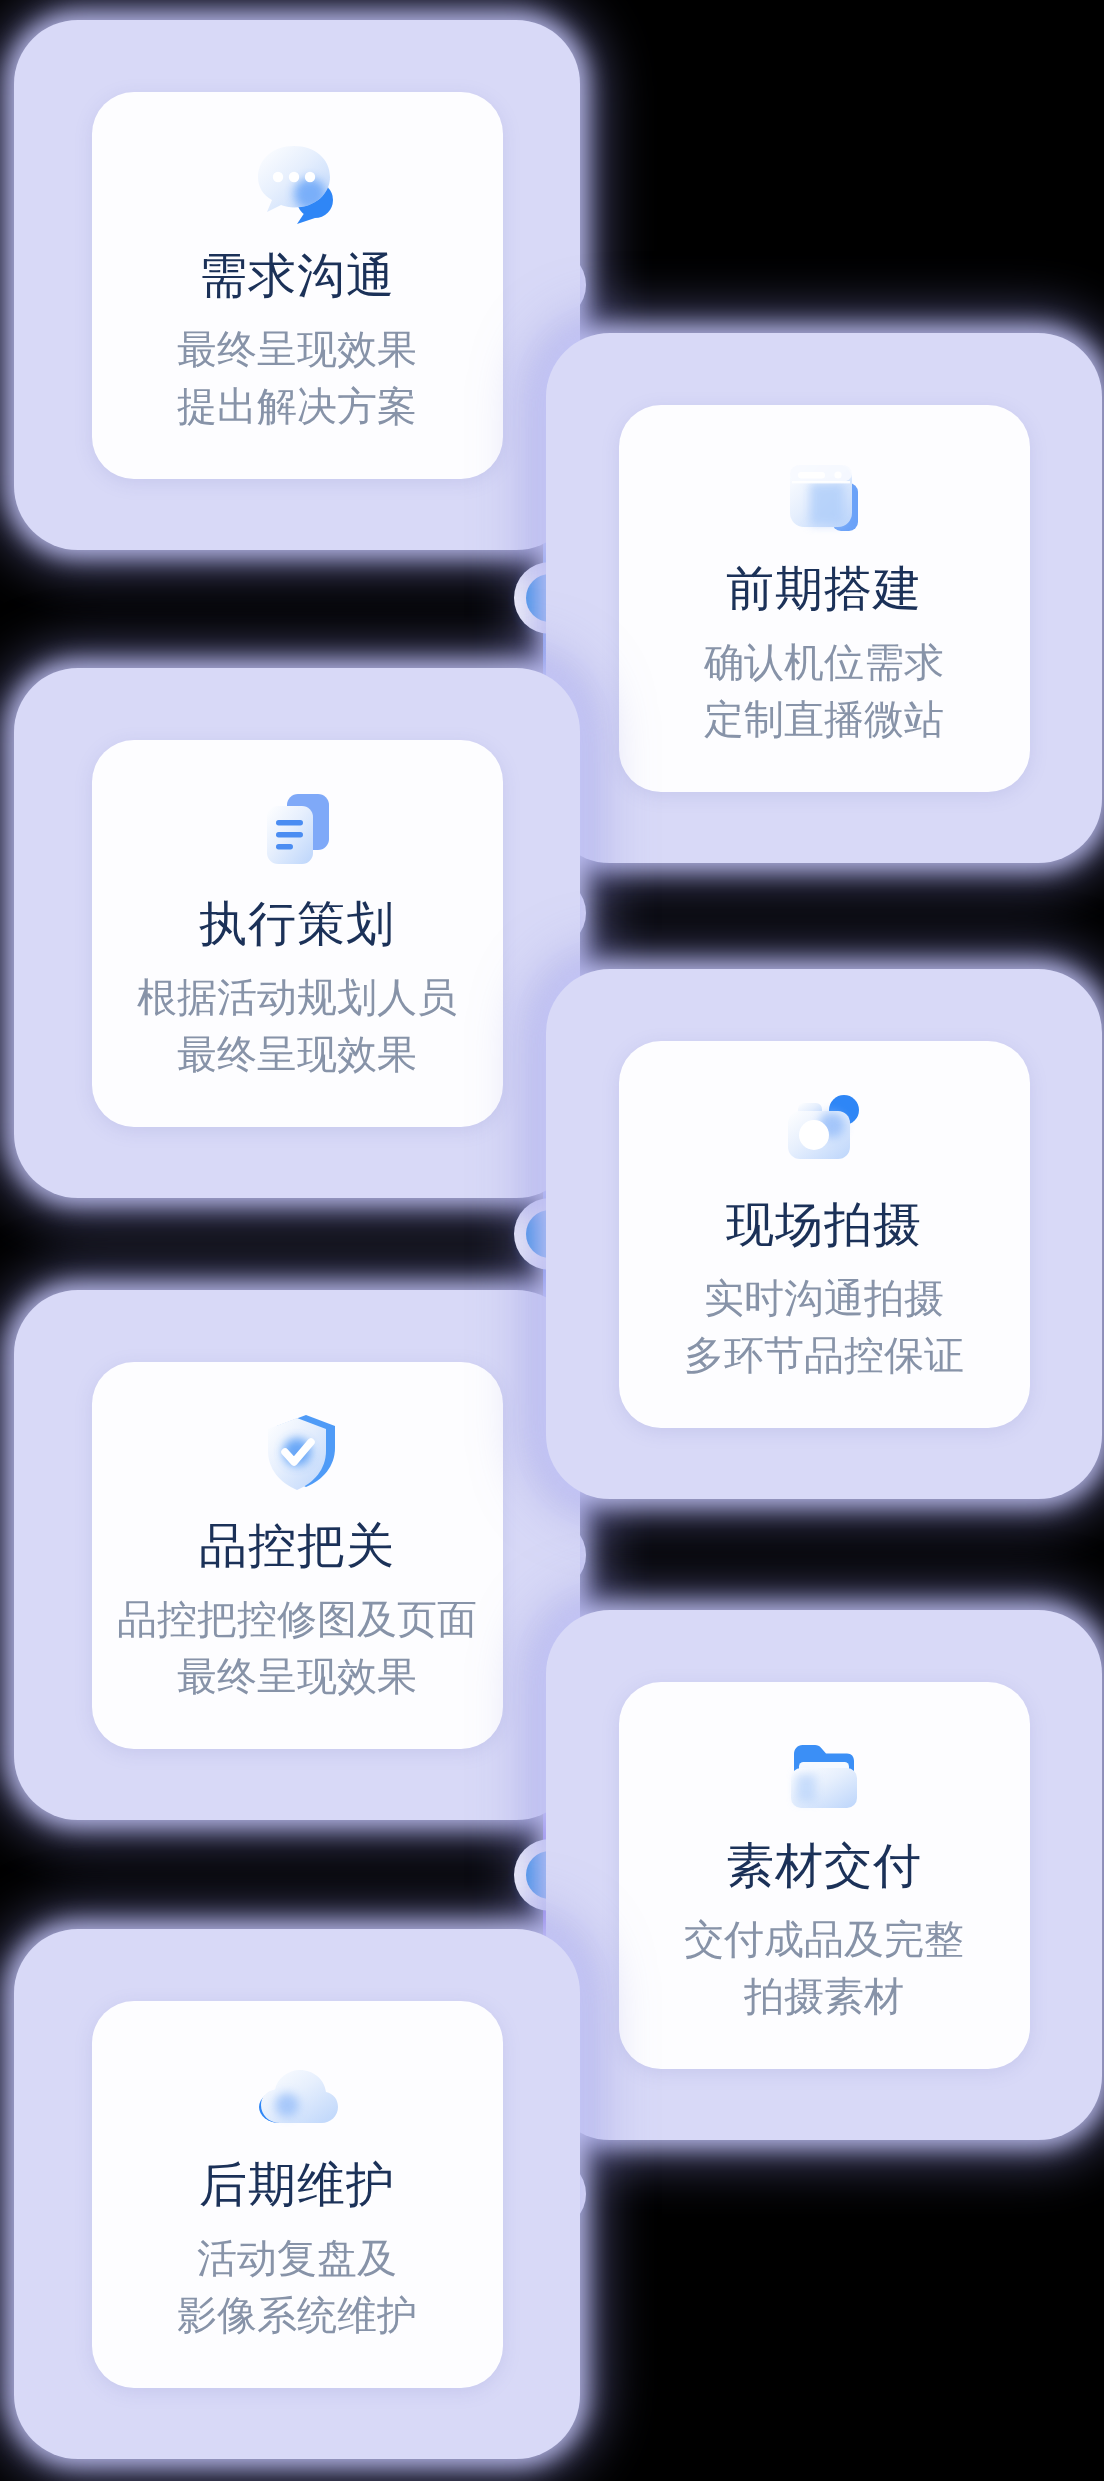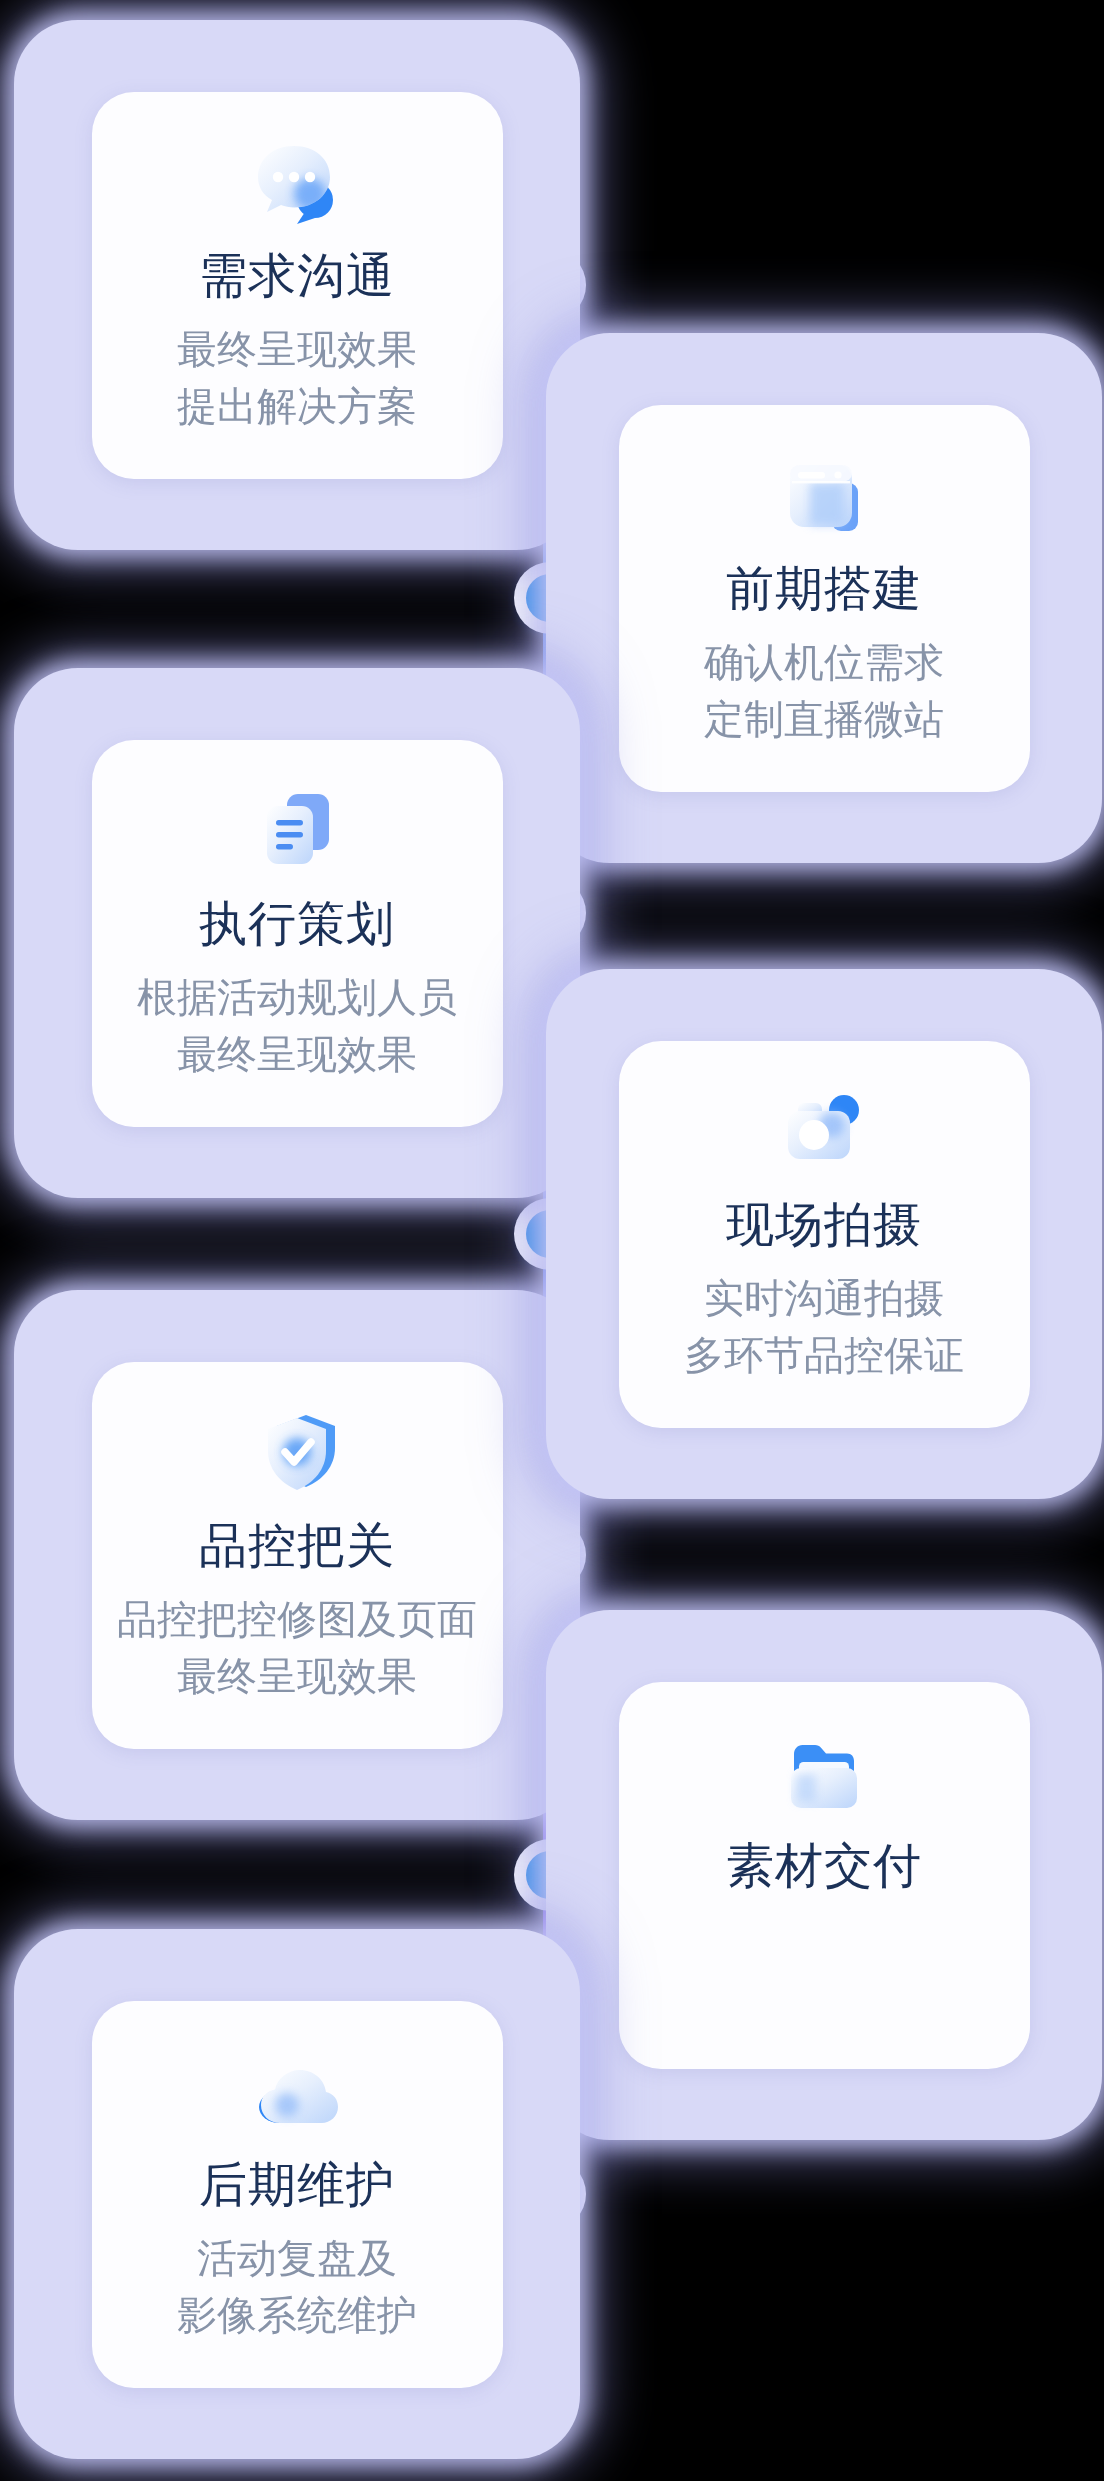--- a/index.html
+++ b/index.html
@@ -181,20 +181,24 @@
 
   <div class="card-wrap right c6">
     <div class="card">
       <svg class="icon" viewBox="0 0 100 100">
         <path d="M20 50 V30 C20 25 23.5 21 28.5 21 H41 C43.5 21 45.5 22 47 23.8 L52 29.5 H73 C77.5 29.5 80 32.5 80 37 V50 Z" fill="#3B8FF6"></path>
         <rect x="25" y="38" width="50" height="13" rx="4.5" fill="#FFFFFF" opacity=".95"></rect>
         <rect x="17" y="44" width="66" height="40" rx="10" fill="url(#glass)"></rect>
         <rect x="22" y="50" width="20" height="28" fill="#AFCEFA" opacity=".6" filter="url(#soft)"></rect>
       </svg>
       <div class="title">素材交付</div>
+      <div class="desc">
+        <span>交付成品及完整</span><br>
+        <span>拍摄素材</span>
+      </div>
     </div>
   </div>
 
   <div class="card-wrap left c7">
     <div class="card">
       <svg class="icon" viewBox="0 0 100 100">
         <ellipse cx="32" cy="64" rx="20" ry="16" fill="#2F86F6"></ellipse>
         <path d="M33 80 C22 80 14 72 14 62 C14 54 20 47.5 28 46.5 C30.5 35 41 27 53 27 C66.5 27 77.5 36.5 79 49 C86.5 50.5 91 56.5 91 64 C91 73 83.5 80 74.5 80 Z" fill="url(#glass)"></path>
         <circle cx="40" cy="62" r="12" fill="#8FB9F9" opacity=".7" filter="url(#soft)"></circle>
       </svg>

